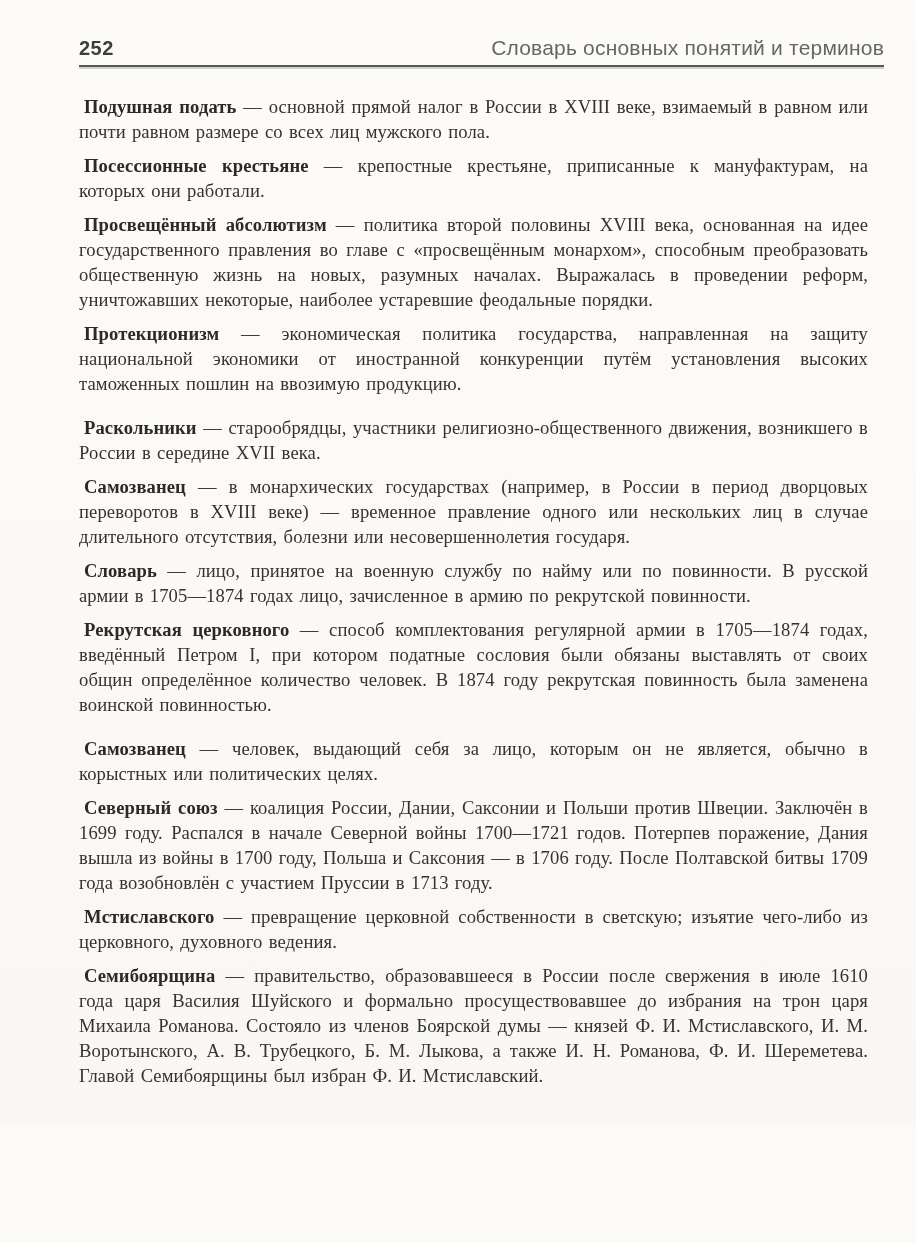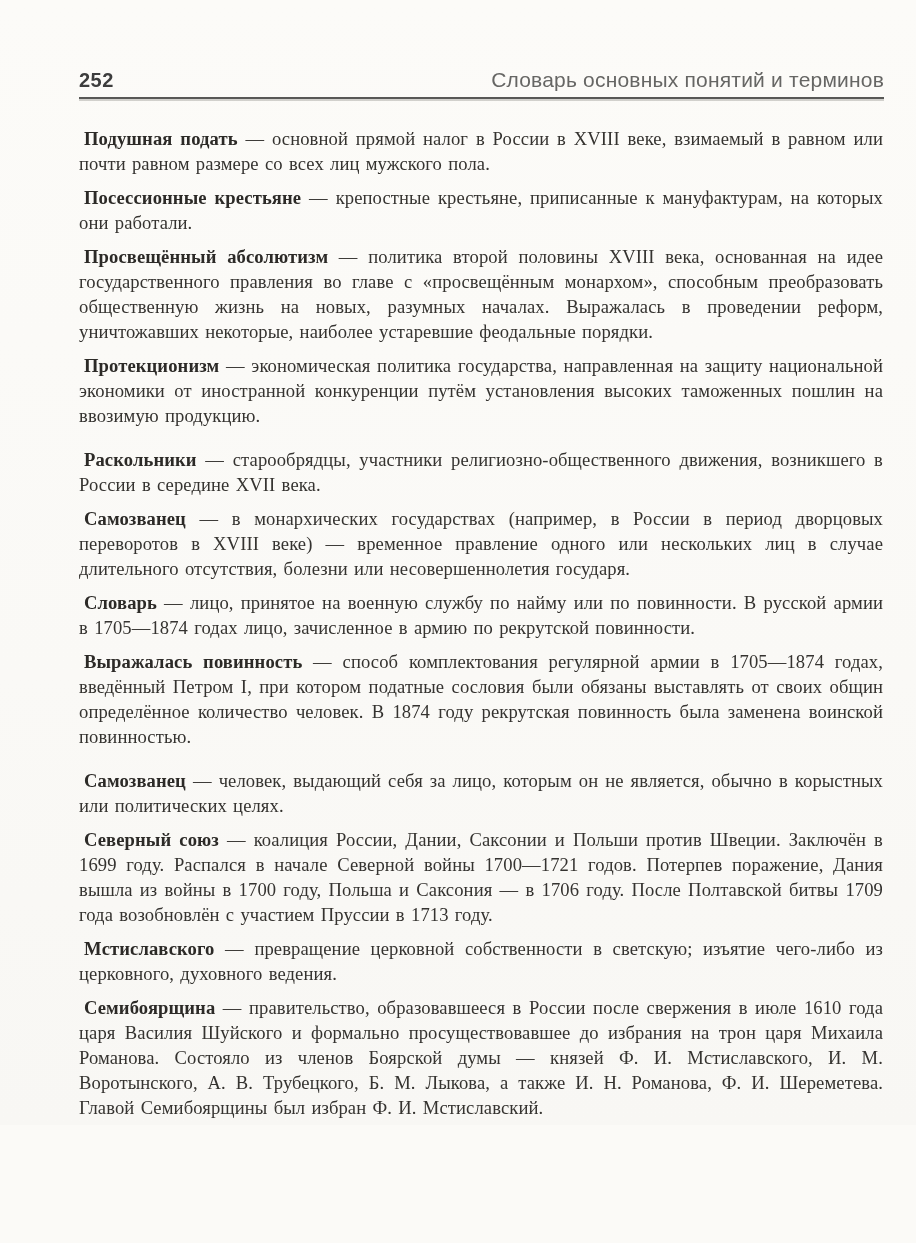--- a/index.html
+++ b/index.html
@@ -9,21 +9,21 @@
   body {
     width: 916px;
     height: 1243px;
     background: #fbfaf7;
     overflow: hidden;
   }
   .page {
     box-sizing: border-box;
     width: 916px;
     height: 1125px;
-    padding: 68px 32px 0 79px;
+    padding: 36px 32px 0 79px;
     background: linear-gradient(180deg, #fcfbf8 0%, #faf9f6 60%, #f8f7f4 100%);
   }
   .page-header {
     display: flex;
     justify-content: space-between;
     align-items: baseline;
     font-family: "Liberation Sans", sans-serif;
   }
   .page-num {
     font-size: 20px;
@@ -47,21 +47,21 @@
     font-family: "Liberation Serif", serif;
     font-size: 18.6px;
     line-height: 25px;
     color: #353330;
     text-align: justify;
     word-spacing: 1.5px;
     letter-spacing: 0.1px;
     hyphens: auto;
   }
   .entry {
-    margin: 0 1px 9px 0;
+    margin: 0 16px 9px 0;
     text-indent: 5px;
   }
   .entry.gap-lg {
     margin-top: 19px;
   }
   .term {
     font-weight: bold;
     color: #2c2a27;
   }
 </style>
@@ -85,21 +85,21 @@
     <p class="entry"><span class="term">Просвещённый абсолютизм</span><span class="sep"> — </span><span class="def">политика второй половины XVIII века, основанная на идее государственного правления во главе с «просвещённым монархом», способным преобразовать общественную жизнь на новых, разумных началах. Выражалась в проведении реформ, уничтожавших некоторые, наиболее устаревшие феодальные порядки.</span></p>
 
     <p class="entry"><span class="term">Протекционизм</span><span class="sep"> — </span><span class="def">экономическая политика государства, направленная на защиту национальной экономики от иностранной конкуренции путём установления высоких таможенных пошлин на ввозимую продукцию.</span></p>
 
     <p class="entry gap-lg"><span class="term">Раскольники</span><span class="sep"> — </span><span class="def">старообрядцы, участники религиозно-общественного движения, возникшего в России в середине XVII века.</span></p>
 
     <p class="entry"><span class="term">Самозванец</span><span class="sep"> — </span><span class="def">в монархических государствах (например, в России в период дворцовых переворотов в XVIII веке) — временное правление одного или нескольких лиц в случае длительного отсутствия, болезни или несовершеннолетия государя.</span></p>
 
     <p class="entry"><span class="term">Словарь</span><span class="sep"> — </span><span class="def">лицо, принятое на военную службу по найму или по повинности. В русской армии в 1705—1874 годах лицо, зачисленное в армию по рекрутской повинности.</span></p>
 
-    <p class="entry"><span class="term">Выражалась повинность</span><span class="sep"> — </span><span class="def">способ комплектования регулярной армии в 1705—1874 годах, введённый Петром I, при котором податные сословия были обязаны выставлять от своих общин определённое количество человек. В 1874 году рекрутская повинность была заменена воинской повинностью.</span></p>
+    <p class="entry"><span class="term">Рекрутская церковного</span><span class="sep"> — </span><span class="def">способ комплектования регулярной армии в 1705—1874 годах, введённый Петром I, при котором податные сословия были обязаны выставлять от своих общин определённое количество человек. В 1874 году рекрутская повинность была заменена воинской повинностью.</span></p>
 
     <p class="entry gap-lg"><span class="term">Самозванец</span><span class="sep"> — </span><span class="def">человек, выдающий себя за лицо, которым он не является, обычно в корыстных или политических целях.</span></p>
 
     <p class="entry"><span class="term">Северный союз</span><span class="sep"> — </span><span class="def">коалиция России, Дании, Саксонии и Польши против Швеции. Заключён в 1699 году. Распался в начале Северной войны 1700—1721 годов. Потерпев поражение, Дания вышла из войны в 1700 году, Польша и Саксония — в 1706 году. После Полтавской битвы 1709 года возобновлён с участием Пруссии в 1713 году.</span></p>
 
     <p class="entry"><span class="term">Мстиславского</span><span class="sep"> — </span><span class="def">превращение церковной собственности в светскую; изъятие чего-либо из церковного, духовного ведения.</span></p>
 
     <p class="entry"><span class="term">Семибоярщина</span><span class="sep"> — </span><span class="def">правительство, образовавшееся в России после свержения в июле 1610 года царя Василия Шуйского и формально просуществовавшее до избрания на трон царя Михаила Романова. Состояло из членов Боярской думы — князей Ф. И. Мстиславского, И. М. Воротынского, А. В. Трубецкого, Б. М. Лыкова, а также И. Н. Романова, Ф. И. Шереметева. Главой Семибоярщины был избран Ф. И. Мстиславский.</span></p>
 
   </main>

